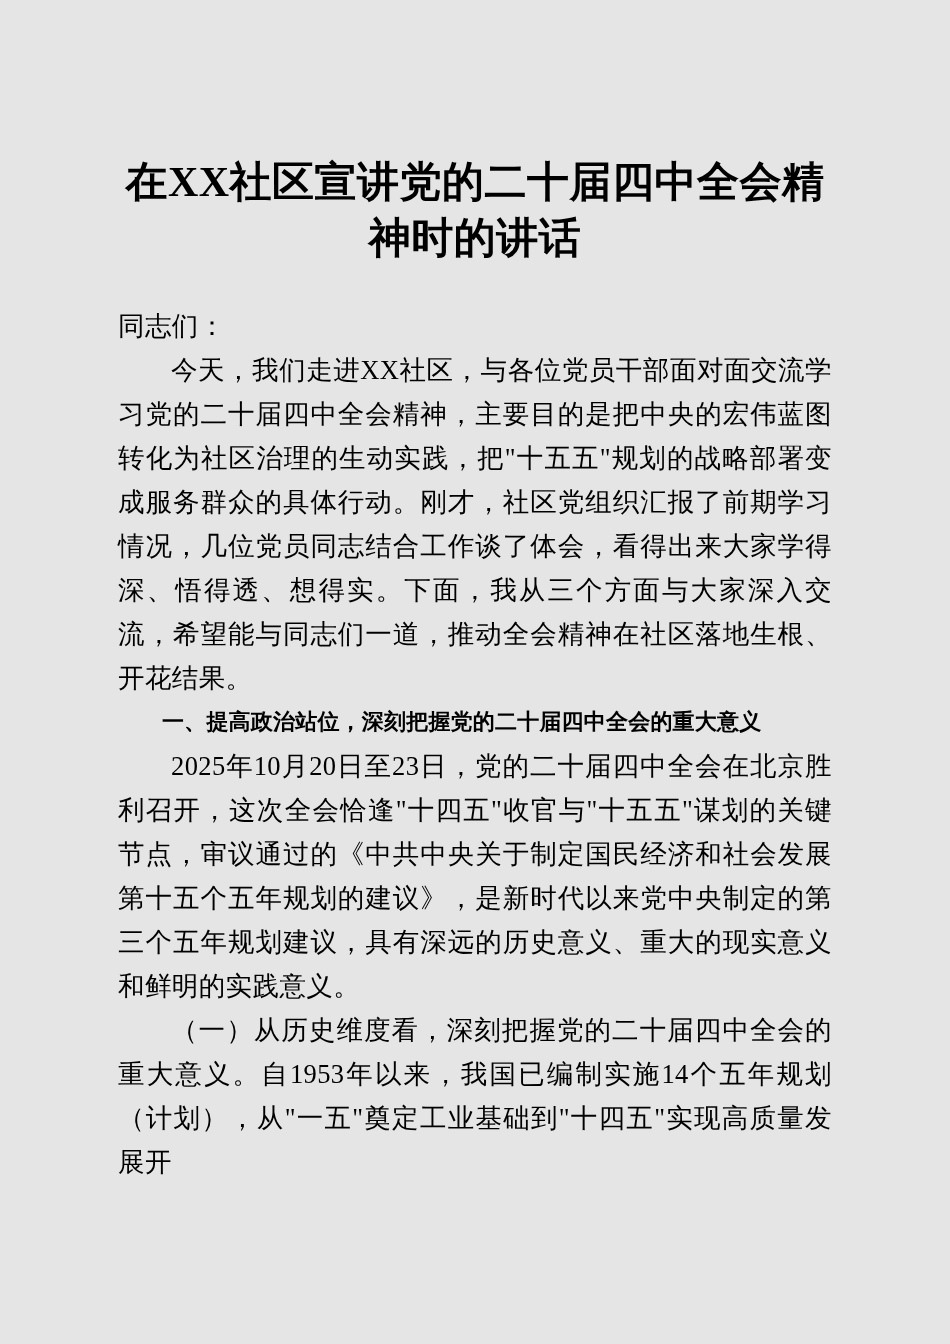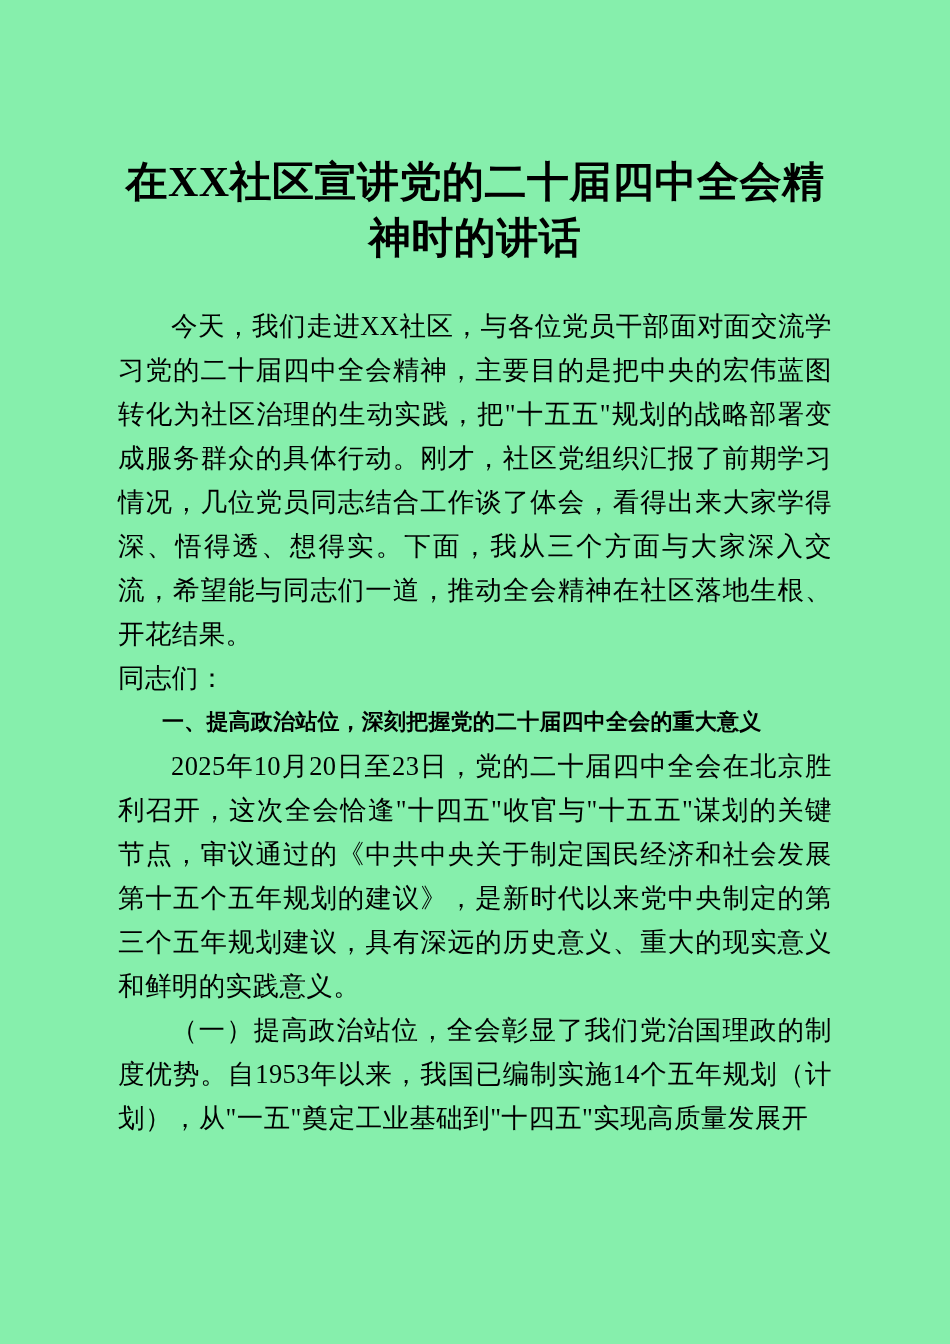--- a/index.html
+++ b/index.html
@@ -16,21 +16,21 @@
     color: #000000;
     -webkit-font-smoothing: antialiased;
   }
 
   .page {
     position: relative;
     width: 950px;
     height: 1344px;
     box-sizing: border-box;
     padding: 0;
-    background: #86efac;
+    background: #e5e5e5;
   }
 
   .content {
     position: absolute;
     left: 118px;
     top: 0;
     width: 714px;
   }
 
   
@@ -90,24 +90,24 @@
 </head>
 <body>
 
 <div class="page">
   <div class="content">
 
     <h1 class="doc-title">在XX社区宣讲党的二十届四中全会精神时的讲话</h1>
 
     <div class="gap-after-title"></div>
 
+    <p class="para noindent">同志们：</p>
+
     <p class="para indent">今天，我们走进XX社区，与各位党员干部面对面交流学习党的二十届四中全会精神，主要目的是把中央的宏伟蓝图转化为社区治理的生动实践，把"十五五"规划的战略部署变成服务群众的具体行动。刚才，社区党组织汇报了前期学习情况，几位党员同志结合工作谈了体会，看得出来大家学得深、悟得透、想得实。下面，我从三个方面与大家深入交流，希望能与同志们一道，推动全会精神在社区落地生根、开花结果。</p>
-
-    <p class="para noindent">同志们：</p>
 
     <p class="section-heading">一、提高政治站位，深刻把握党的二十届四中全会的重大意义</p>
 
     <p class="para indent">2025年10月20日至23日，党的二十届四中全会在北京胜利召开，这次全会恰逢"十四五"收官与"十五五"谋划的关键节点，审议通过的《中共中央关于制定国民经济和社会发展第十五个五年规划的建议》，是新时代以来党中央制定的第三个五年规划建议，具有深远的历史意义、重大的现实意义和鲜明的实践意义。</p>
 
-    <p class="para indent">（一）提高政治站位，全会彰显了我们党治国理政的制度优势。自1953年以来，我国已编制实施14个五年规划（计划），从"一五"奠定工业基础到"十四五"实现高质量发展开</p>
+    <p class="para indent">（一）从历史维度看，深刻把握党的二十届四中全会的重大意义。自1953年以来，我国已编制实施14个五年规划（计划），从"一五"奠定工业基础到"十四五"实现高质量发展开</p>
 
   </div>
 </div>
 
 </body></html>

